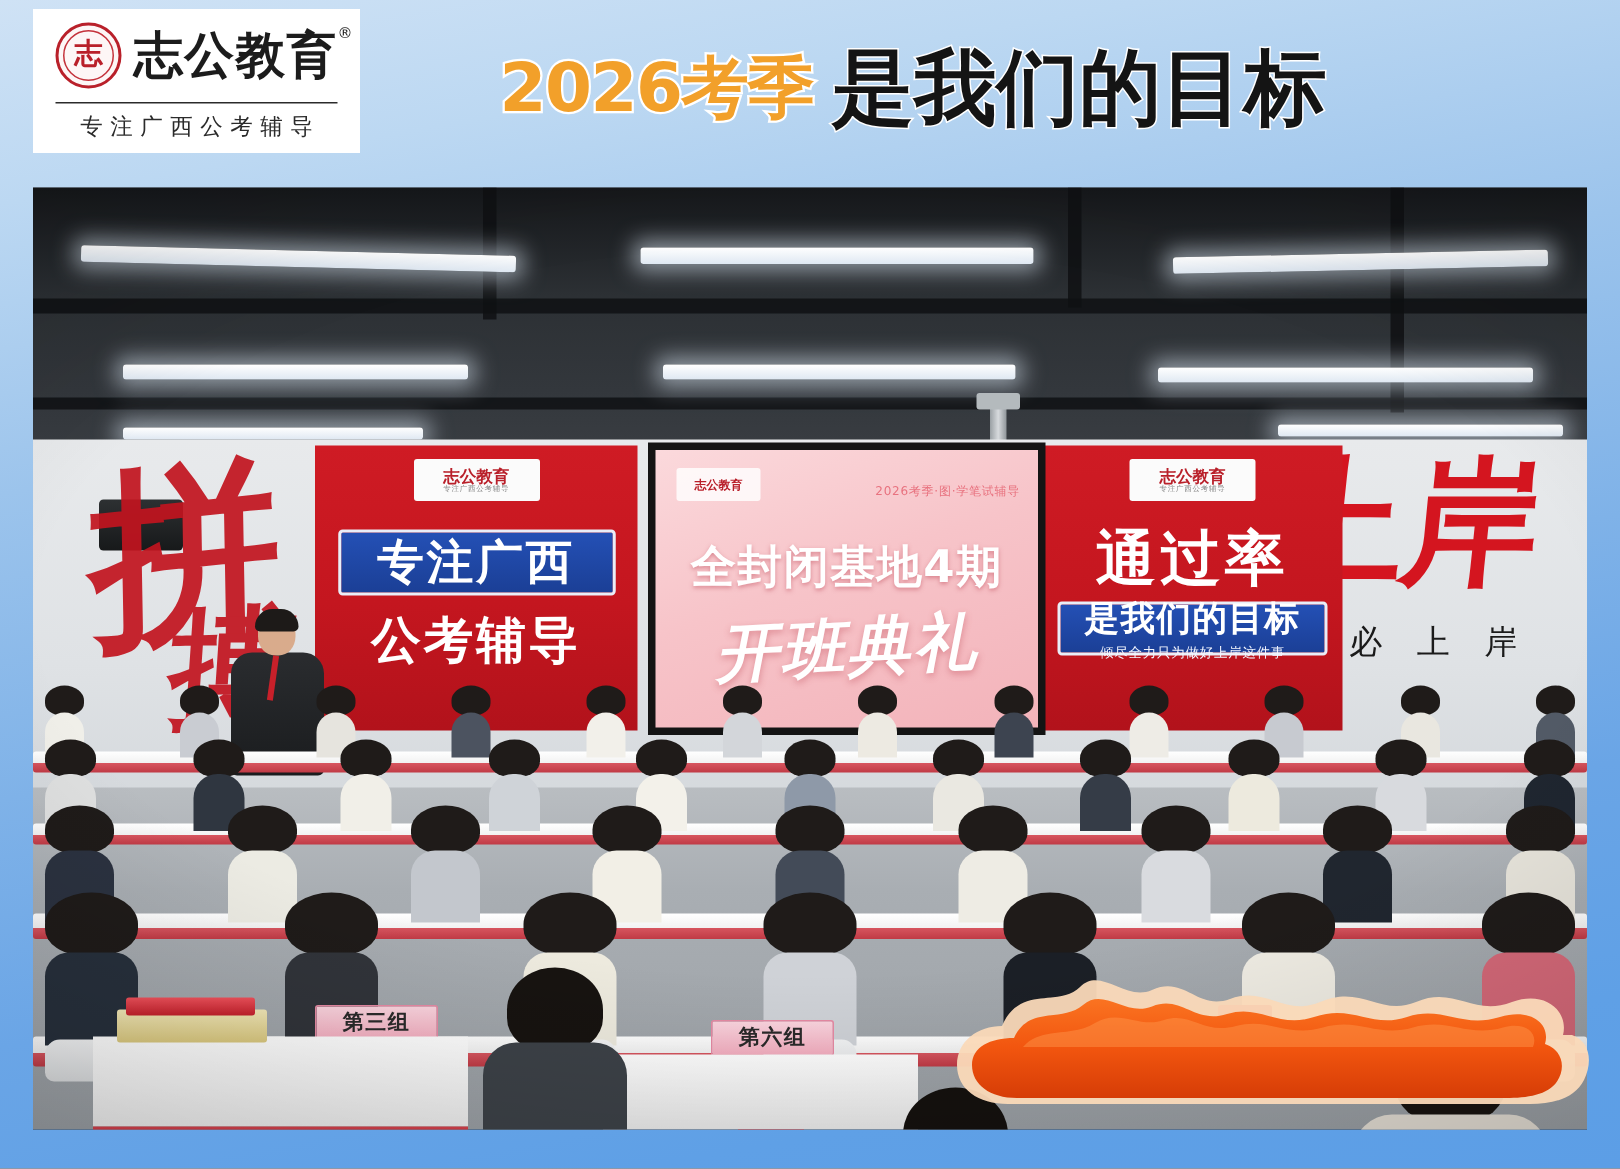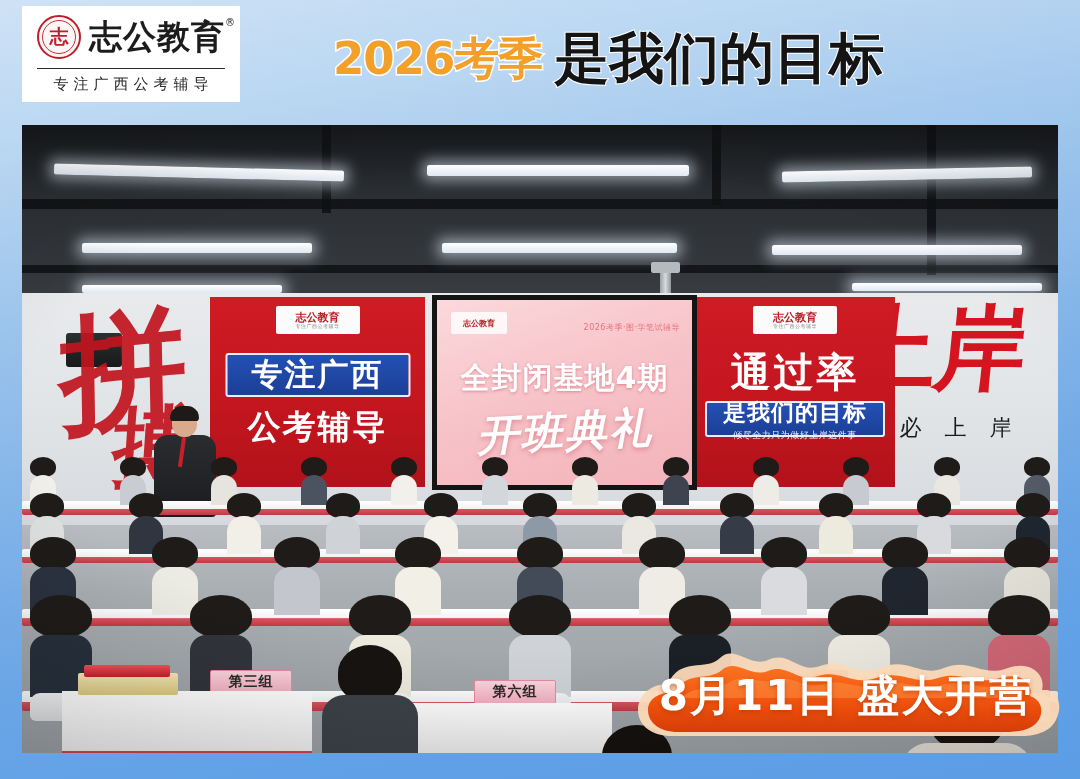--- a/index.html
+++ b/index.html
@@ -930,16 +930,15 @@
                C166 25 174 45 196 38 C218 31 230 48 254 40
                C280 31 292 48 316 40 C340 32 352 48 378 40
                C398 34 412 44 408 58
                C420 62 422 74 416 83 C410 92 396 94 382 94
                L56 94 C38 94 26 85 26 72 C26 60 38 54 54 54 Z" fill="url(#flameFill)"></path>
       <path d="M60 60 C72 46 92 54 108 44 C124 34 138 48 154 42
                C172 36 180 52 202 46 C224 40 236 54 260 47
                C284 40 296 54 320 47 C344 40 356 54 380 47
                C394 43 404 50 400 60 L60 60 Z" fill="#FF9A4D" opacity="0.45"></path>
     </svg>
-    <div class="flame-label">8月11日 盛大开营</div>
   </div>
 
 </div>
 
 </body></html>

